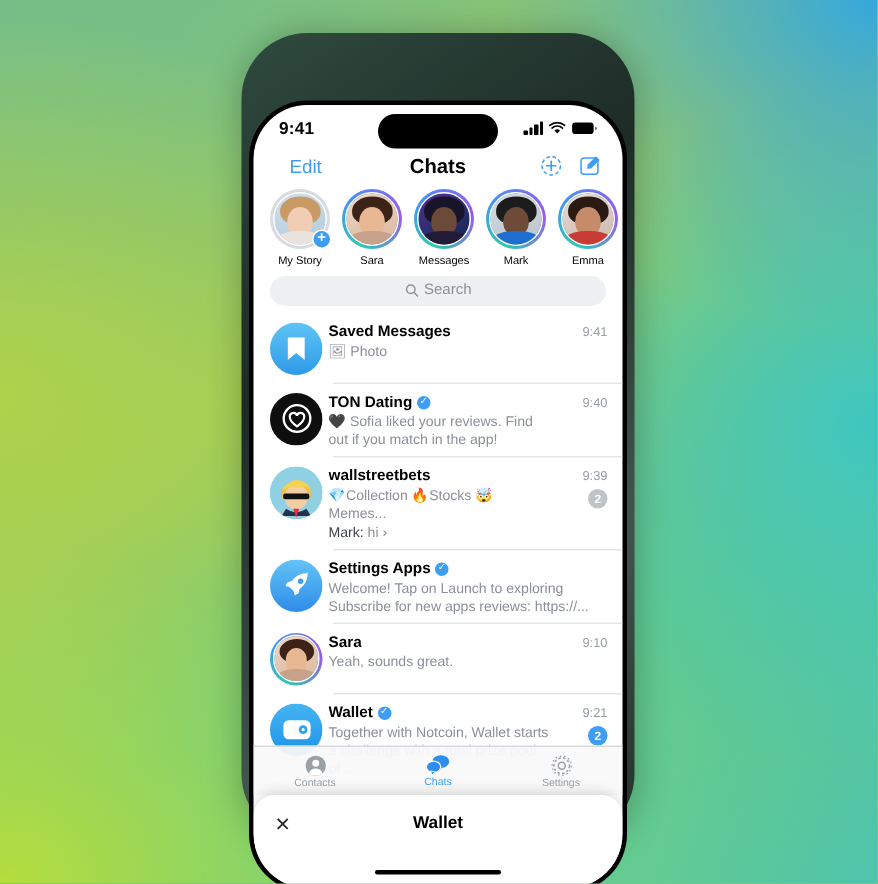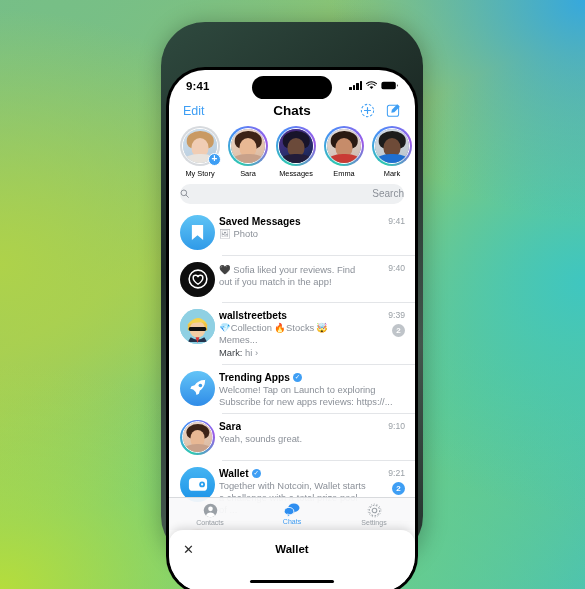--- a/index.html
+++ b/index.html
@@ -86,21 +86,21 @@
   .bars { display: flex; align-items: flex-end; gap: 1.3px; height: 9px; }
   .bars i { width: 2.2px; background: #000; border-radius: 0.6px; display:block; }
   .bars i:nth-child(1){height:3.5px}
   .bars i:nth-child(2){height:5.2px}
   .bars i:nth-child(3){height:7px}
   .bars i:nth-child(4){height:9px}
 
   
   .navbar {
     display: flex; align-items: center;
-    padding: 2px 14px 6px 14px;
+    padding: 2px 14px 6px 24px;
     position: relative;
     gap: 10px;
   }
   .nav-edit { color: #3e9ef4; font-size: 12.5px; }
   .nav-title {
     position: absolute; left: 0; right: 0;
     text-align: center;
     font-size: 13.5px; font-weight: bold; color: #000;
     pointer-events: none;
   }
@@ -139,21 +139,21 @@
     color: #fff; font-size: 10px; line-height: 10px;
     display: flex; align-items: center; justify-content: center;
     font-weight: bold;
   }
 
   
   .search-wrap { padding: 3px 11px 5px 11px; }
   .search {
     height: 20px; border-radius: 10px;
     background: #eef0f2;
-    display: flex; align-items: center; justify-content: space-between; gap: 4px;
+    display: flex; align-items: center; justify-content: center; gap: 4px;
     color: #8b9098; font-size: 10px;
   }
 
   
   .chatlist { position: relative; }
   .chat-row {
     display: flex;
     padding: 6px 10px 6px 11px;
     gap: 4px;
     position: relative;
@@ -359,40 +359,40 @@
             <div class="head" style="background:#6b4a3a"></div>
             <div class="body" style="background:#221c3a"></div>
           </div>
         </div>
         <div class="story-name">Messages</div>
       </div>
 
       <div class="story">
         <div class="story-ring ring-on">
           <div class="story-photo">
+            <div class="face f-blue"></div>
+            <div class="hair" style="background:#1c1c1c"></div>
+            <div class="head" style="background:#6e4b38"></div>
+            <div class="body" style="background:#1f6fd0"></div>
+          </div>
+        </div>
+        <div class="story-name">Mark</div>
+      </div>
+
+      <div class="story">
+        <div class="story-ring ring-on">
+          <div class="story-photo">
             <div class="face f-red"></div>
             <div class="hair" style="background:#2a1a12"></div>
             <div class="head" style="background:#b9apx"></div>
             <div class="head" style="background:#c68c6a"></div>
             <div class="body" style="background:#c93b35"></div>
           </div>
         </div>
         <div class="story-name">Emma</div>
-      </div>
-
-      <div class="story">
-        <div class="story-ring ring-on">
-          <div class="story-photo">
-            <div class="face f-blue"></div>
-            <div class="hair" style="background:#1c1c1c"></div>
-            <div class="head" style="background:#6e4b38"></div>
-            <div class="body" style="background:#1f6fd0"></div>
-          </div>
-        </div>
-        <div class="story-name">Mark</div>
       </div>
 
     </div>
 
     <div class="search-wrap">
       <div class="search">
         <svg width="9" height="9" viewBox="0 0 14 14">
           <circle cx="6" cy="6" r="4.4" fill="none" stroke="#8b9098" stroke-width="1.5"></circle>
           <path d="M9.4 9.4 L13 13" stroke="#8b9098" stroke-width="1.5" stroke-linecap="round"></path>
         </svg>
@@ -424,20 +424,24 @@
       <div class="chat-row">
         <div class="avatar">
           <div class="ton-icon">
             <svg width="22" height="22" viewBox="0 0 26 26">
               <circle cx="13" cy="13" r="10.5" fill="none" stroke="#fff" stroke-width="1.8"></circle>
               <path d="M13 19.2 C9 16.4 7.3 14.2 7.3 11.8 a2.9 2.9 0 0 1 5.7 -1 a2.9 2.9 0 0 1 5.7 1 c0 2.4 -1.7 4.6 -5.7 7.4 z" fill="none" stroke="#fff" stroke-width="1.7"></path>
             </svg>
           </div>
         </div>
         <div class="chat-main">
+          <div class="chat-titleline">
+            <span class="chat-title">TON Dating</span>
+            <span class="verified">✓</span>
+          </div>
           <div class="chat-sub">🖤 Sofia liked your reviews. Find out if you match in the app!</div>
         </div>
         <div class="chat-meta">
           <span class="chat-time">9:40</span>
         </div>
       </div>
 
       <div class="chat-row">
         <div class="avatar">
           <div class="wsb-icon">
@@ -472,21 +476,21 @@
         <div class="avatar">
           <div class="rocket-icon">
             <svg width="22" height="22" viewBox="0 0 24 24">
               <path d="M20.5 3.5 c-5 -0.6 -9.4 1.6 -12.2 5.6 l-3.4 1 -1.3 2.6 3.1 0.9 2.8 2.8 0.9 3.1 2.6 -1.3 1 -3.4 c4 -2.8 6.2 -7.2 5.6 -12.2 z" fill="#fff"></path>
               <circle cx="14.6" cy="9.3" r="2" fill="#3f9fe8"></circle>
             </svg>
           </div>
         </div>
         <div class="chat-main">
           <div class="chat-titleline">
-            <span class="chat-title">Trending Apps</span>
+            <span class="chat-title">Settings Apps</span>
             <span class="verified">✓</span>
           </div>
           <div class="chat-sub">Welcome! Tap on Launch to exploring Subscribe for new apps reviews: https://...</div>
         </div>
       </div>
 
       <div class="chat-row">
         <div class="avatar ringed">
           <div class="inner">
             <div class="face f-warm"></div>

